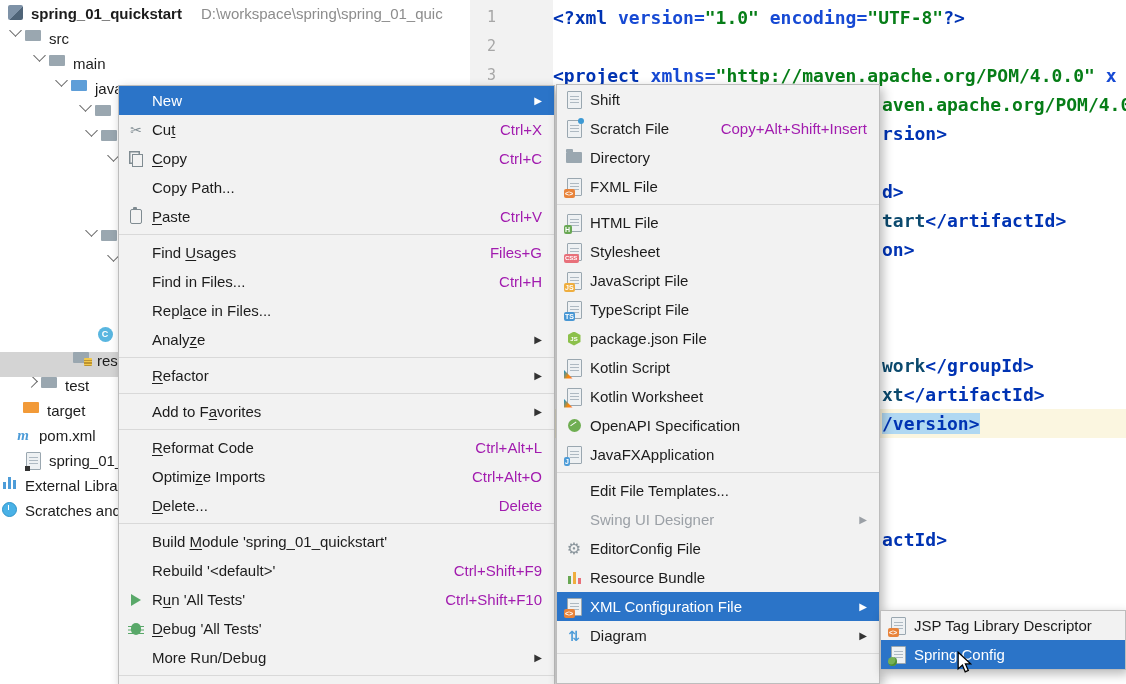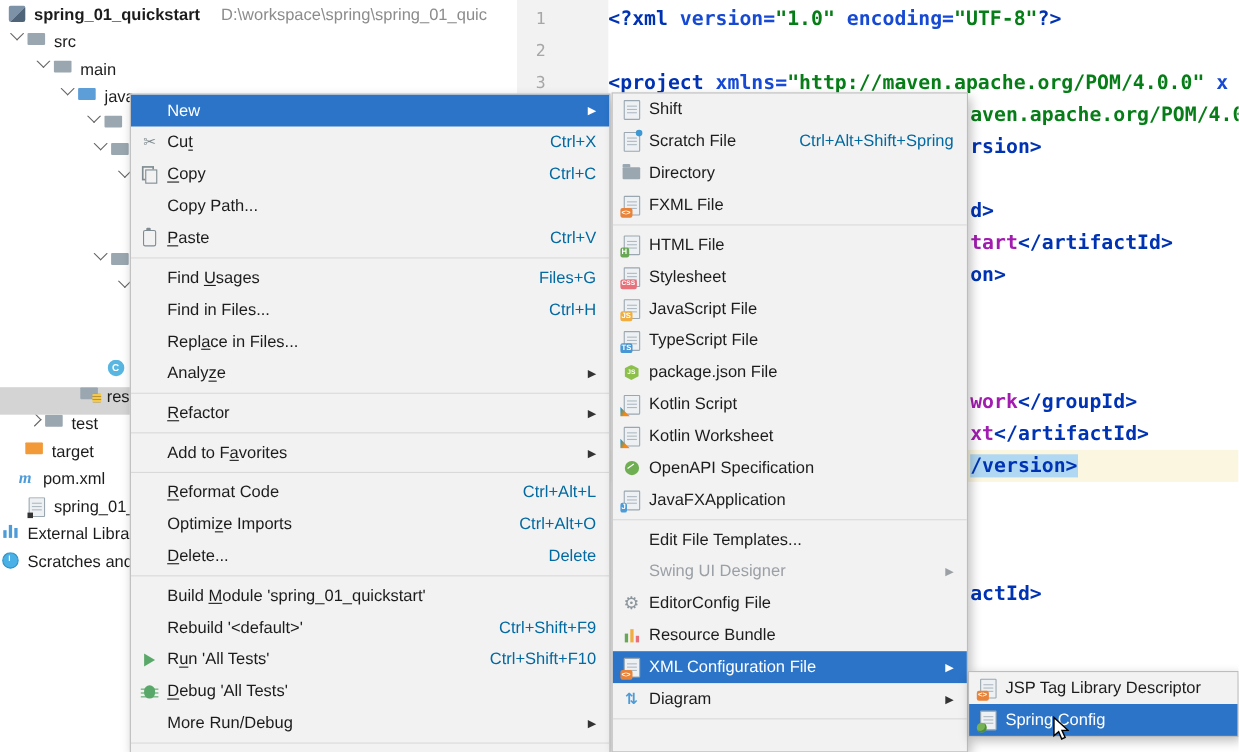--- a/index.html
+++ b/index.html
@@ -41,31 +41,31 @@
   .cls-c{width:15px;height:15px;border-radius:50%;background:#59b6e0;color:#fff;font:700 9px/15px "Liberation Sans",sans-serif;
         text-align:center}
 
   
   .editor{position:absolute;left:470px;top:0;width:656px;height:684px;background:#fff;z-index:0;
           font-family:"DejaVu Sans Mono",monospace;font-size:18px;line-height:29px;font-weight:700}
   .gutter{position:absolute;left:0;top:0;width:83px;height:684px;background:#f2f2f2}
   .lnum{position:absolute;left:0;width:26px;text-align:right;color:#a7a7a7;font-weight:400;font-size:15px;line-height:29px}
   .curline{position:absolute;left:83px;right:0;top:409px;height:29px;background:#fbf6e0}
   .cline{position:absolute;white-space:pre;height:29px}
-  .tg{color:#0033b3}.at{color:#174ad4}.st{color:#067d17}.tx{color:#a21caf}
+  .tg{color:#0033b3}.at{color:#174ad4}.st{color:#067d17}.tx{color:#0c4a6e}
   .sel{background:#b0d8f2}
 
   
   .menu{position:absolute;background:#f2f2f2;border:1px solid #bdbdbd;box-sizing:border-box;
         box-shadow:3px 4px 10px rgba(0,0,0,.28)}
   .mrow{height:29px;display:flex;align-items:center;padding:0 12px 0 8px;font-size:15px;color:#1c1c1c;
         white-space:nowrap}
   .mico{width:18px;height:18px;flex:none;display:flex;align-items:center;justify-content:center;margin-right:7px}
   .msp{flex:1}
-  .mshort{color:#0369a1;margin-left:26px}
+  .mshort{color:#a21caf;margin-left:26px}
   .marrow{margin-left:14px;font-size:10px;color:#333;width:10px;text-align:right;flex:none}
   .mrow.hl{background:#2b74c8;color:#fff}
   .mrow.hl .mshort,.mrow.hl .marrow{color:#fff}
   .mrow.dis,.mrow.dis .marrow{color:#9ba0a6}
   .msep{height:1px;background:#d9d9d9;margin:3px 0}
 
   
   .ic-cut{font-size:14px;color:#7f8b91;font-family:"DejaVu Sans",sans-serif}
   .ic-copy{width:9px;height:11px;border:1.5px solid #7f8b91;background:#f2f2f2;
         box-shadow:-3px -3px 0 -1.5px #f2f2f2,-3px -3px 0 0 #7f8b91;margin:3px 0 0 3px}
@@ -408,21 +408,21 @@
     <span>Shift</span>
   </div>
   <div class="mrow">
     <span class="mico">
         <span class="fi">
           <span class="dot-b"></span>
         </span>
       </span>
     <span>Scratch File</span>
     <span class="msp"></span>
-      <span class="mshort">Ctrl+Alt+Shift+Spring</span>
+      <span class="mshort">Copy+Alt+Shift+Insert</span>
   </div>
   <div class="mrow">
     <span class="mico">
         <span class="ic-dir"></span>
       </span>
     <span>Directory</span>
   </div>
   <div class="mrow">
     <span class="mico">
         <span class="fi">

